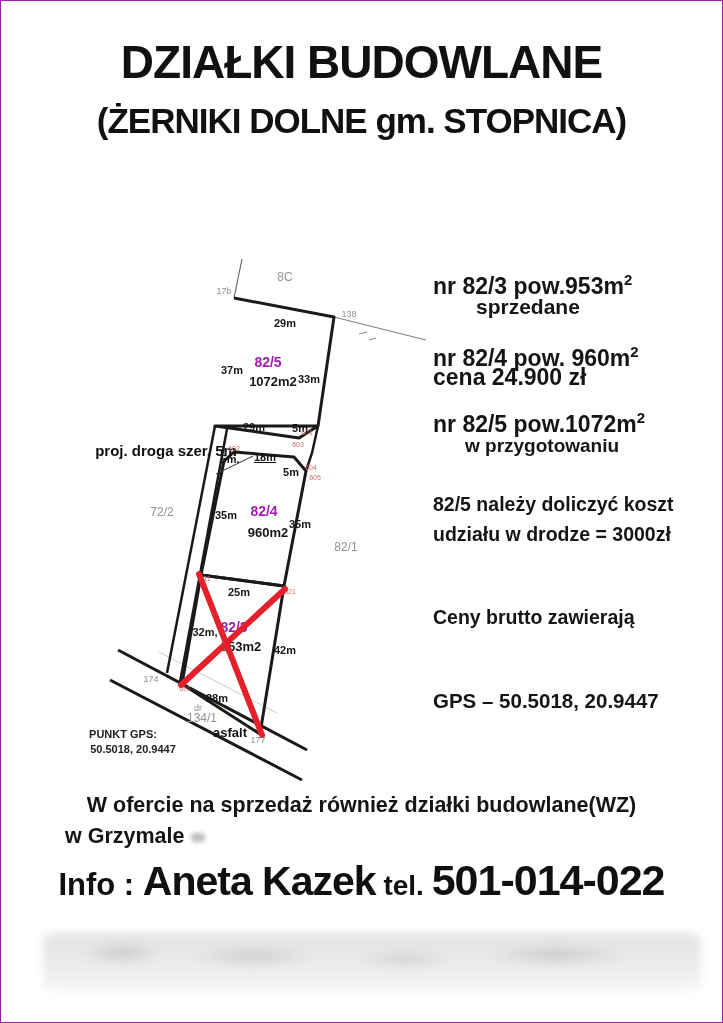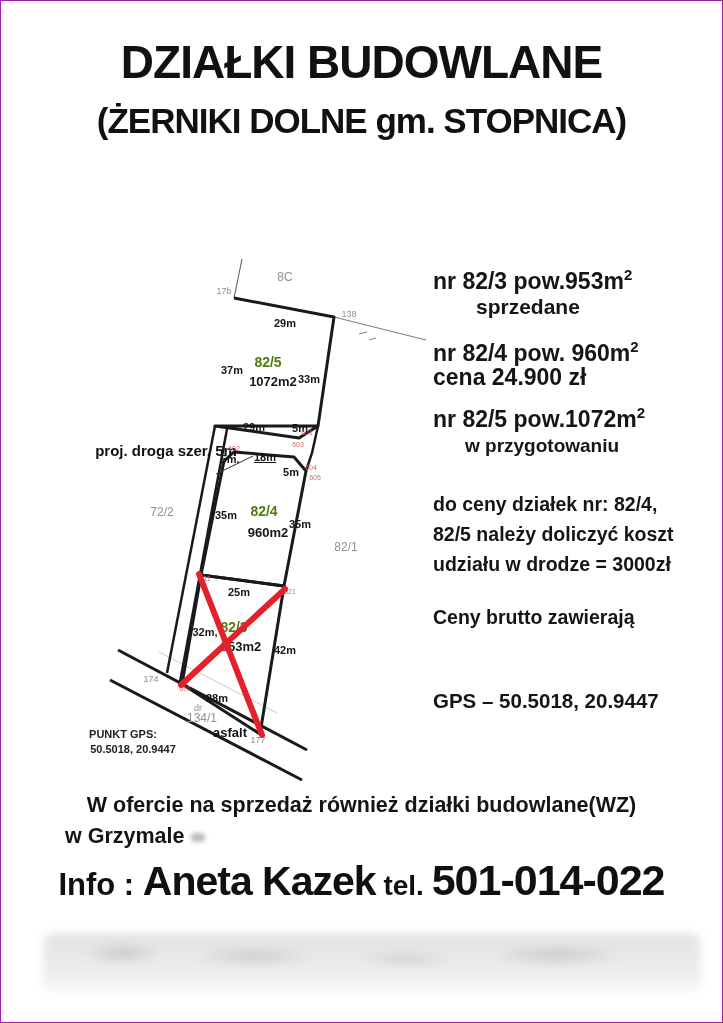--- a/index.html
+++ b/index.html
@@ -16,21 +16,21 @@
   .subtitle{
     position:absolute;top:100px;left:0;width:100%;text-align:center;
     font-size:35px;font-weight:700;letter-spacing:-1px;color:#111;
   }
   .intro{
     position:absolute;top:166px;left:0;width:100%;text-align:center;
     font-size:22px;font-weight:700;line-height:31px;color:#151515;
   }
   
   .offer{position:absolute;left:432px;top:258px;width:280px;font-weight:700;color:#151515;}
-  .offer .big{font-size:23px;line-height:32px;white-space:nowrap;}
+  .offer .big{font-size:23px;line-height:42px;white-space:nowrap;}
   .offer .big sup{font-size:15px;}
   .o-p1{position:absolute;top:0;left:0;}
   .o-s1{position:absolute;top:36px;left:43px;font-size:21px;}
   .o-p2{position:absolute;top:72px;left:0;}
   .o-price{position:absolute;top:105px;left:0;font-size:23px;}
   .o-p3{position:absolute;top:138px;left:0;}
   .o-s3{position:absolute;top:176px;left:32px;font-size:19px;}
   .o-note{position:absolute;top:230px;left:0;font-size:19.5px;line-height:30px;}
   .o-vat{position:absolute;top:343px;left:0;font-size:19.5px;line-height:30px;}
   .o-gps{position:absolute;top:430px;left:0;font-size:20.5px;white-space:nowrap;}
@@ -54,21 +54,21 @@
       radial-gradient(90px 16px at 32% 40%, #cccccc 0%, transparent 70%),
       radial-gradient(70px 14px at 55% 45%, #d2d2d2 0%, transparent 70%),
       radial-gradient(100px 16px at 78% 38%, #c9c9c9 0%, transparent 70%),
       linear-gradient(#e3e3e3,#ececec 60%,#f6f6f6);
     filter:blur(4px);
   }
   
   .map-layer{position:absolute;left:0;top:0;width:723px;height:1023px;pointer-events:none;}
   .map-label{position:absolute;transform:translate(-50%,-50%);white-space:nowrap;}
   .ml-dim{font-size:11px;font-weight:700;color:#161616;}
-  .ml-plot{font-size:14px;font-weight:700;color:#4d7c0f;}
+  .ml-plot{font-size:14px;font-weight:700;color:#a21caf;}
   .ml-area{font-size:13px;font-weight:700;color:#161616;}
   .ml-survey{font-size:9px;color:#8f8f8f;}
   .ml-survey-lg{font-size:12px;color:#919191;}
   .ml-pt{font-size:7px;color:#cf6f6f;}
   .ml-roadname{font-size:13px;font-weight:700;color:#111;}
   .ml-gps1{font-size:11px;font-weight:700;color:#222;}
   .ml-projroad{font-size:15px;font-weight:700;color:#111;}
 </style>
 </head>
 <body>
@@ -154,21 +154,20 @@
   </svg>
 
   <div class="offer">
     <div class="big o-p1"><span>nr 82/3  pow.953m</span><sup>2</sup></div>
     <div class="o-s1">sprzedane</div>
     <div class="big o-p2"><span>nr 82/4  pow. 960m</span><sup>2</sup></div>
     <div class="o-price">cena  24.900 zł</div>
     <div class="big o-p3"><span>nr 82/5 pow.1072m</span><sup>2</sup></div>
     <div class="o-s3">w przygotowaniu</div>
     <div class="o-note">
-      <div>do ceny działek nr: 82/4,</div>
       <div>82/5 należy doliczyć koszt</div>
       <div>udziału w drodze = 3000zł</div>
     </div>
     <div class="o-vat">
       <div>Ceny brutto zawierają</div>
     </div>
     <div class="o-gps">GPS – 50.5018, 20.9447</div>
   </div>
 
   <div class="more1">W ofercie na sprzedaż również działki budowlane(WZ)</div>

